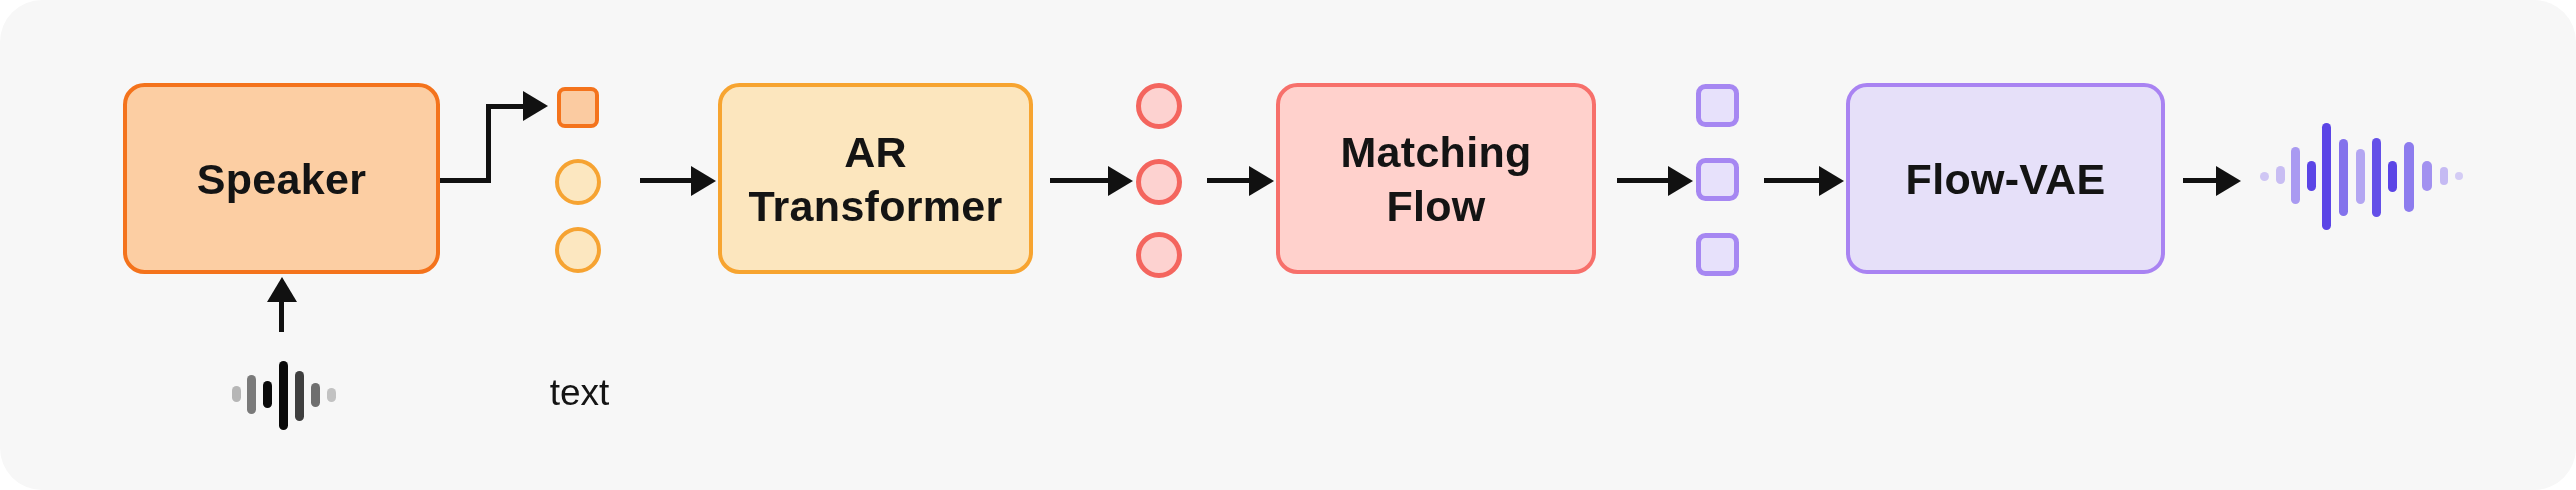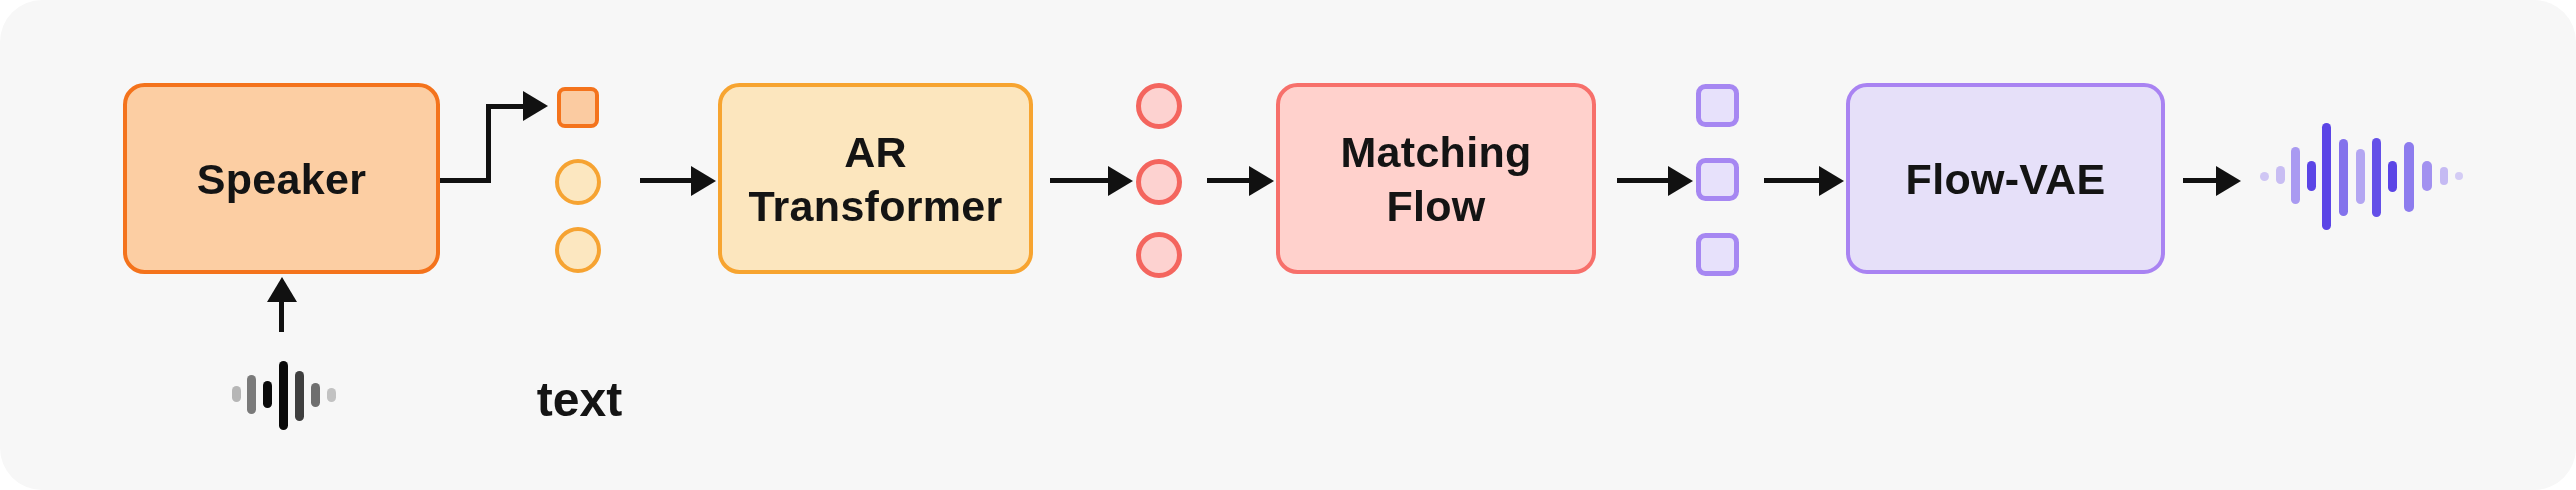--- a/index.html
+++ b/index.html
@@ -42,21 +42,21 @@
     border-left:25.6px solid var(--arrow-fill,#111);
   }
   .head-up{
     position:absolute;width:0;height:0;
     border-left:15px solid transparent;border-right:15px solid transparent;
     border-bottom:25.6px solid var(--arrow-fill,#111);
   }
   
   .text-label{
     position:absolute;left:512px;top:372px;width:135px;
-    text-align:center;font-size:48px;font-weight:700;color:#141414;
+    text-align:center;font-size:37px;font-weight:400;color:#141414;
   }
   
   .wave-bar{position:absolute;border-radius:673px;}
 </style>
 </head>
 <body>
 
 <div class="canvas">
   <div class="card"></div>
 

